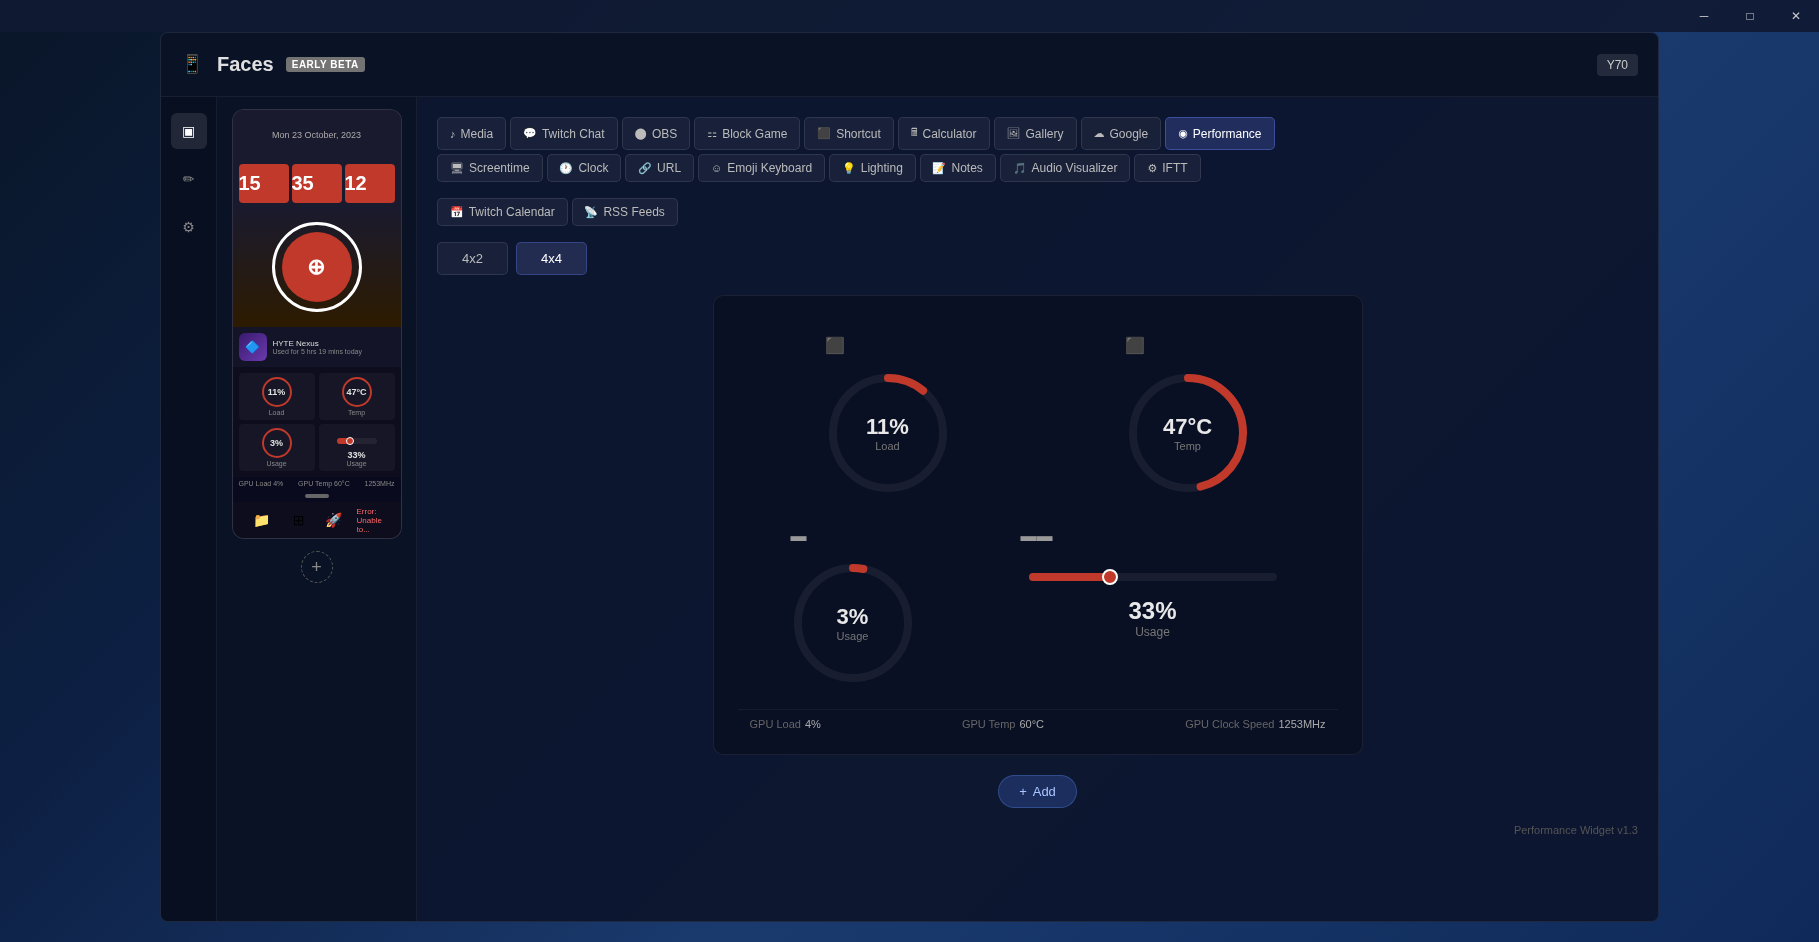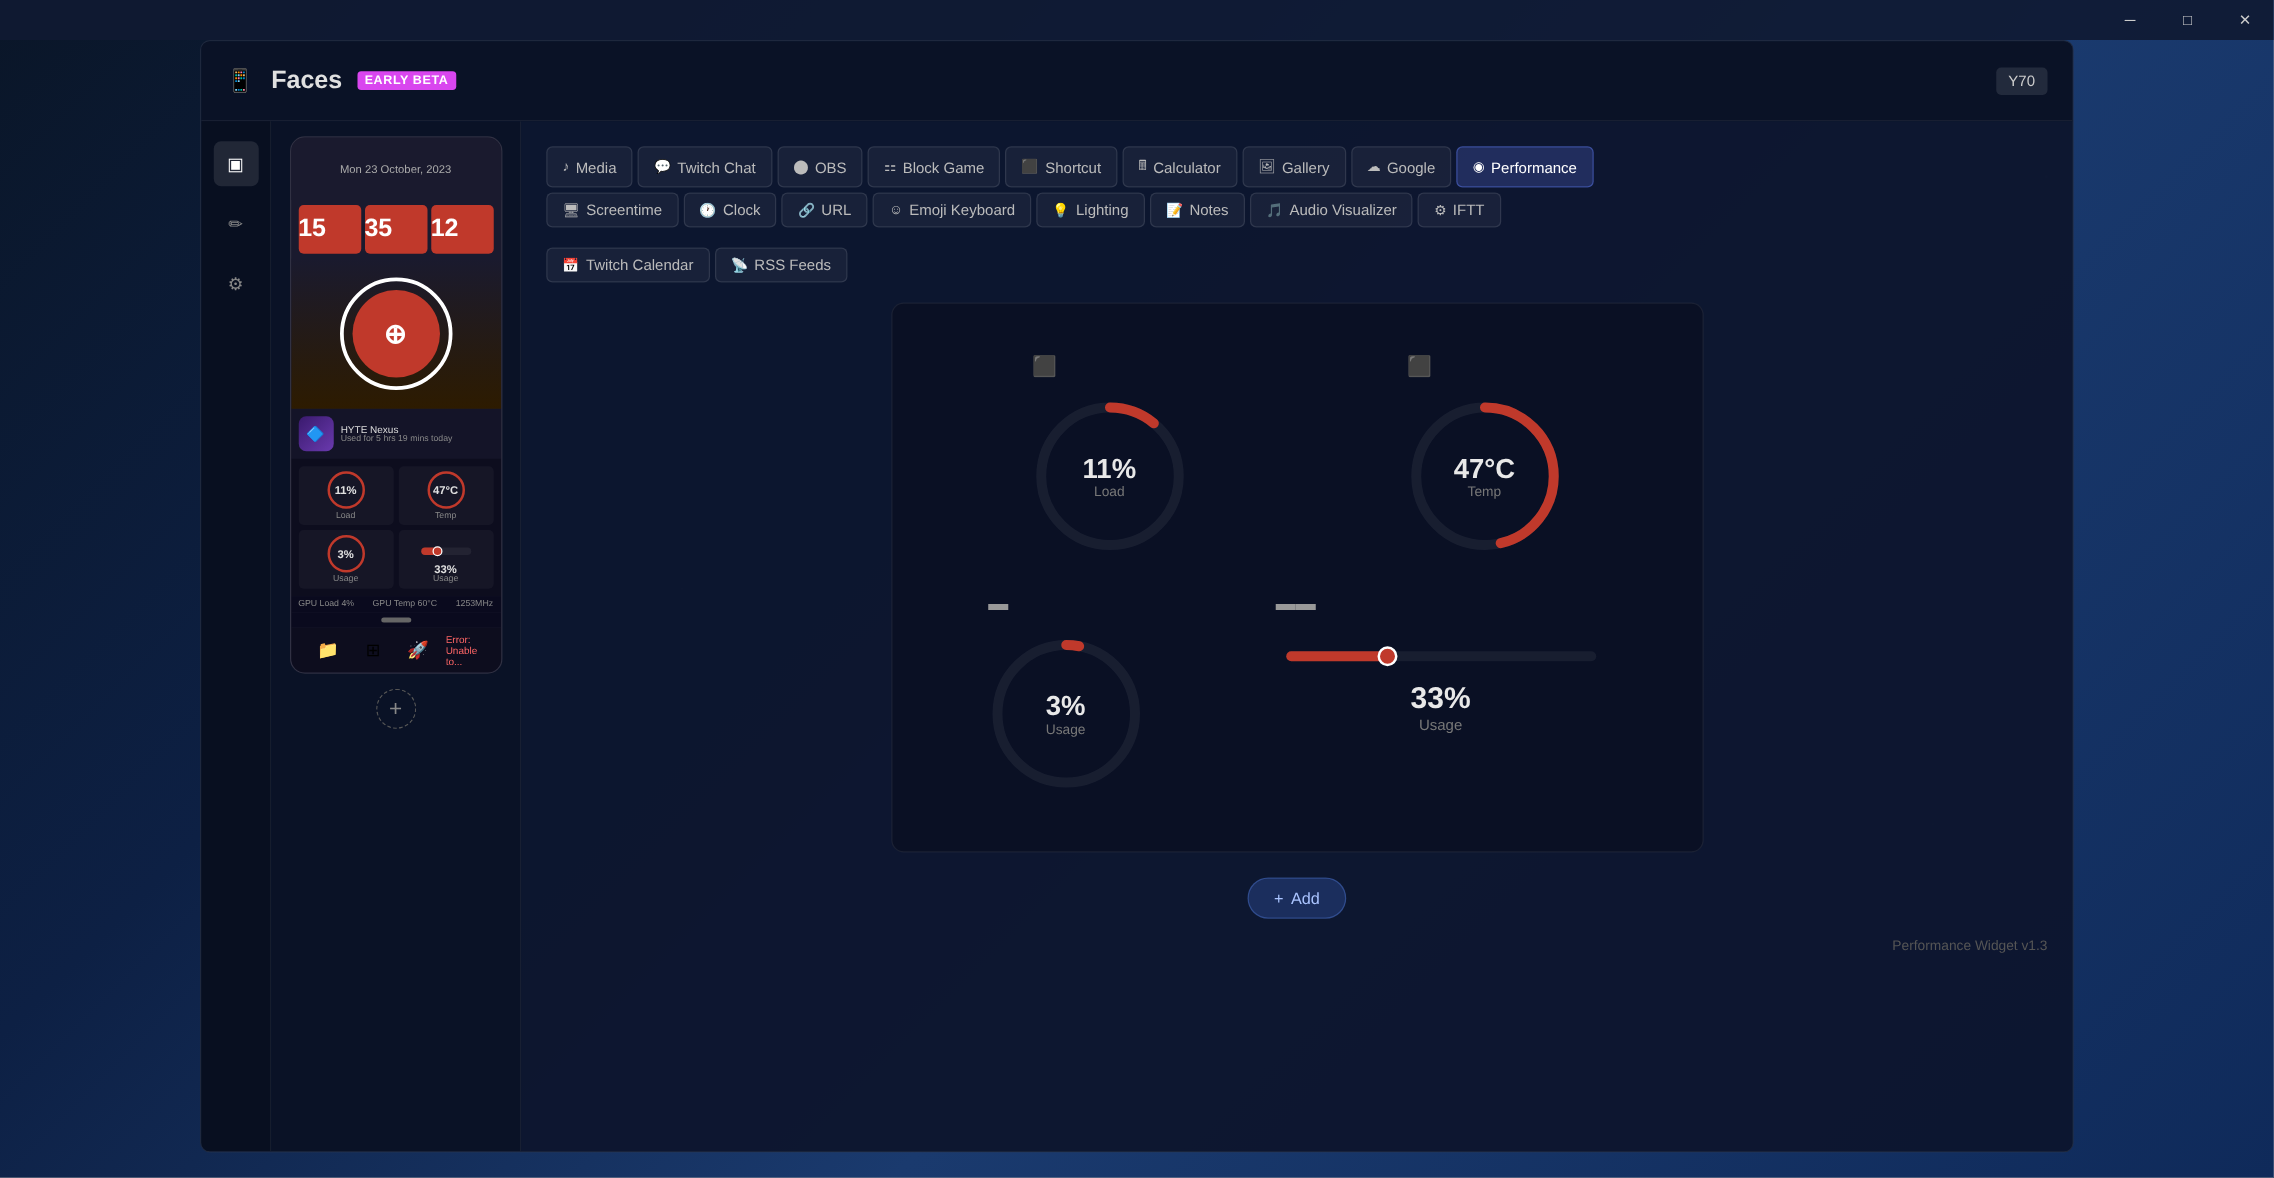--- a/index.html
+++ b/index.html
@@ -85,21 +85,21 @@
       height: 24px;
       color: #aaa;
       font-size: 18px;
     }
     .app-title {
       font-size: 20px;
       font-weight: 600;
       color: #e0e0e0;
     }
     .beta-badge {
-      background: #d946ef;
+      background: #737373;
       color: #fff;
       font-size: 10px;
       font-weight: 700;
       padding: 2px 6px;
       border-radius: 3px;
       letter-spacing: 0.5px;
     }
     .device-badge {
       margin-left: auto;
       background: rgba(255,255,255,0.1);
@@ -660,20 +660,24 @@
           <button class="tab-btn">
             <span class="tab-icon">📅</span>
             <span>Twitch Calendar</span>
           </button>
           <button class="tab-btn">
             <span class="tab-icon">📡</span>
             <span>RSS Feeds</span>
           </button>
         </div>
 
+        <div class="layout-selector">
+          <button class="layout-btn">4x2</button>
+          <button class="layout-btn active">4x4</button>
+        </div>
 
         <div class="widget-card">
 
           <div class="top-gauges">
 
             <div class="gauge-cell">
               <div class="gauge-header">
                 <span class="gauge-icon">⬛</span>
               </div>
               <div class="circular-gauge">
@@ -731,20 +735,34 @@
                 <div style="width:100%; height:8px; background:rgba(255,255,255,0.06); border-radius:4px; position:relative; margin-bottom:16px;">
                   <div style="width:33%; height:100%; background:#c0392b; border-radius:4px;"></div>
                   <div style="position:absolute; top:50%; left:33%; transform:translate(-50%,-50%); width:16px; height:16px; border-radius:50%; background:#c0392b; border:2px solid #fff;"></div>
                 </div>
                 <span style="font-size:24px; font-weight:700; color:#e8e8e8;">33%</span>
                 <span style="font-size:12px; color:#777;">Usage</span>
               </div>
             </div>
           </div>
 
+          <div class="stats-row">
+            <div class="stat-item">
+              <span class="stat-label">GPU Load</span>
+              <span>4%</span>
+            </div>
+            <div class="stat-item">
+              <span class="stat-label">GPU Temp</span>
+              <span>60°C</span>
+            </div>
+            <div class="stat-item">
+              <span class="stat-label">GPU Clock Speed</span>
+              <span>1253MHz</span>
+            </div>
+          </div>
 
         </div>
 
         <div class="add-widget-btn">
           <span>+</span>
           <span>Add</span>
         </div>
 
         <div class="widget-version">Performance Widget v1.3</div>
 

